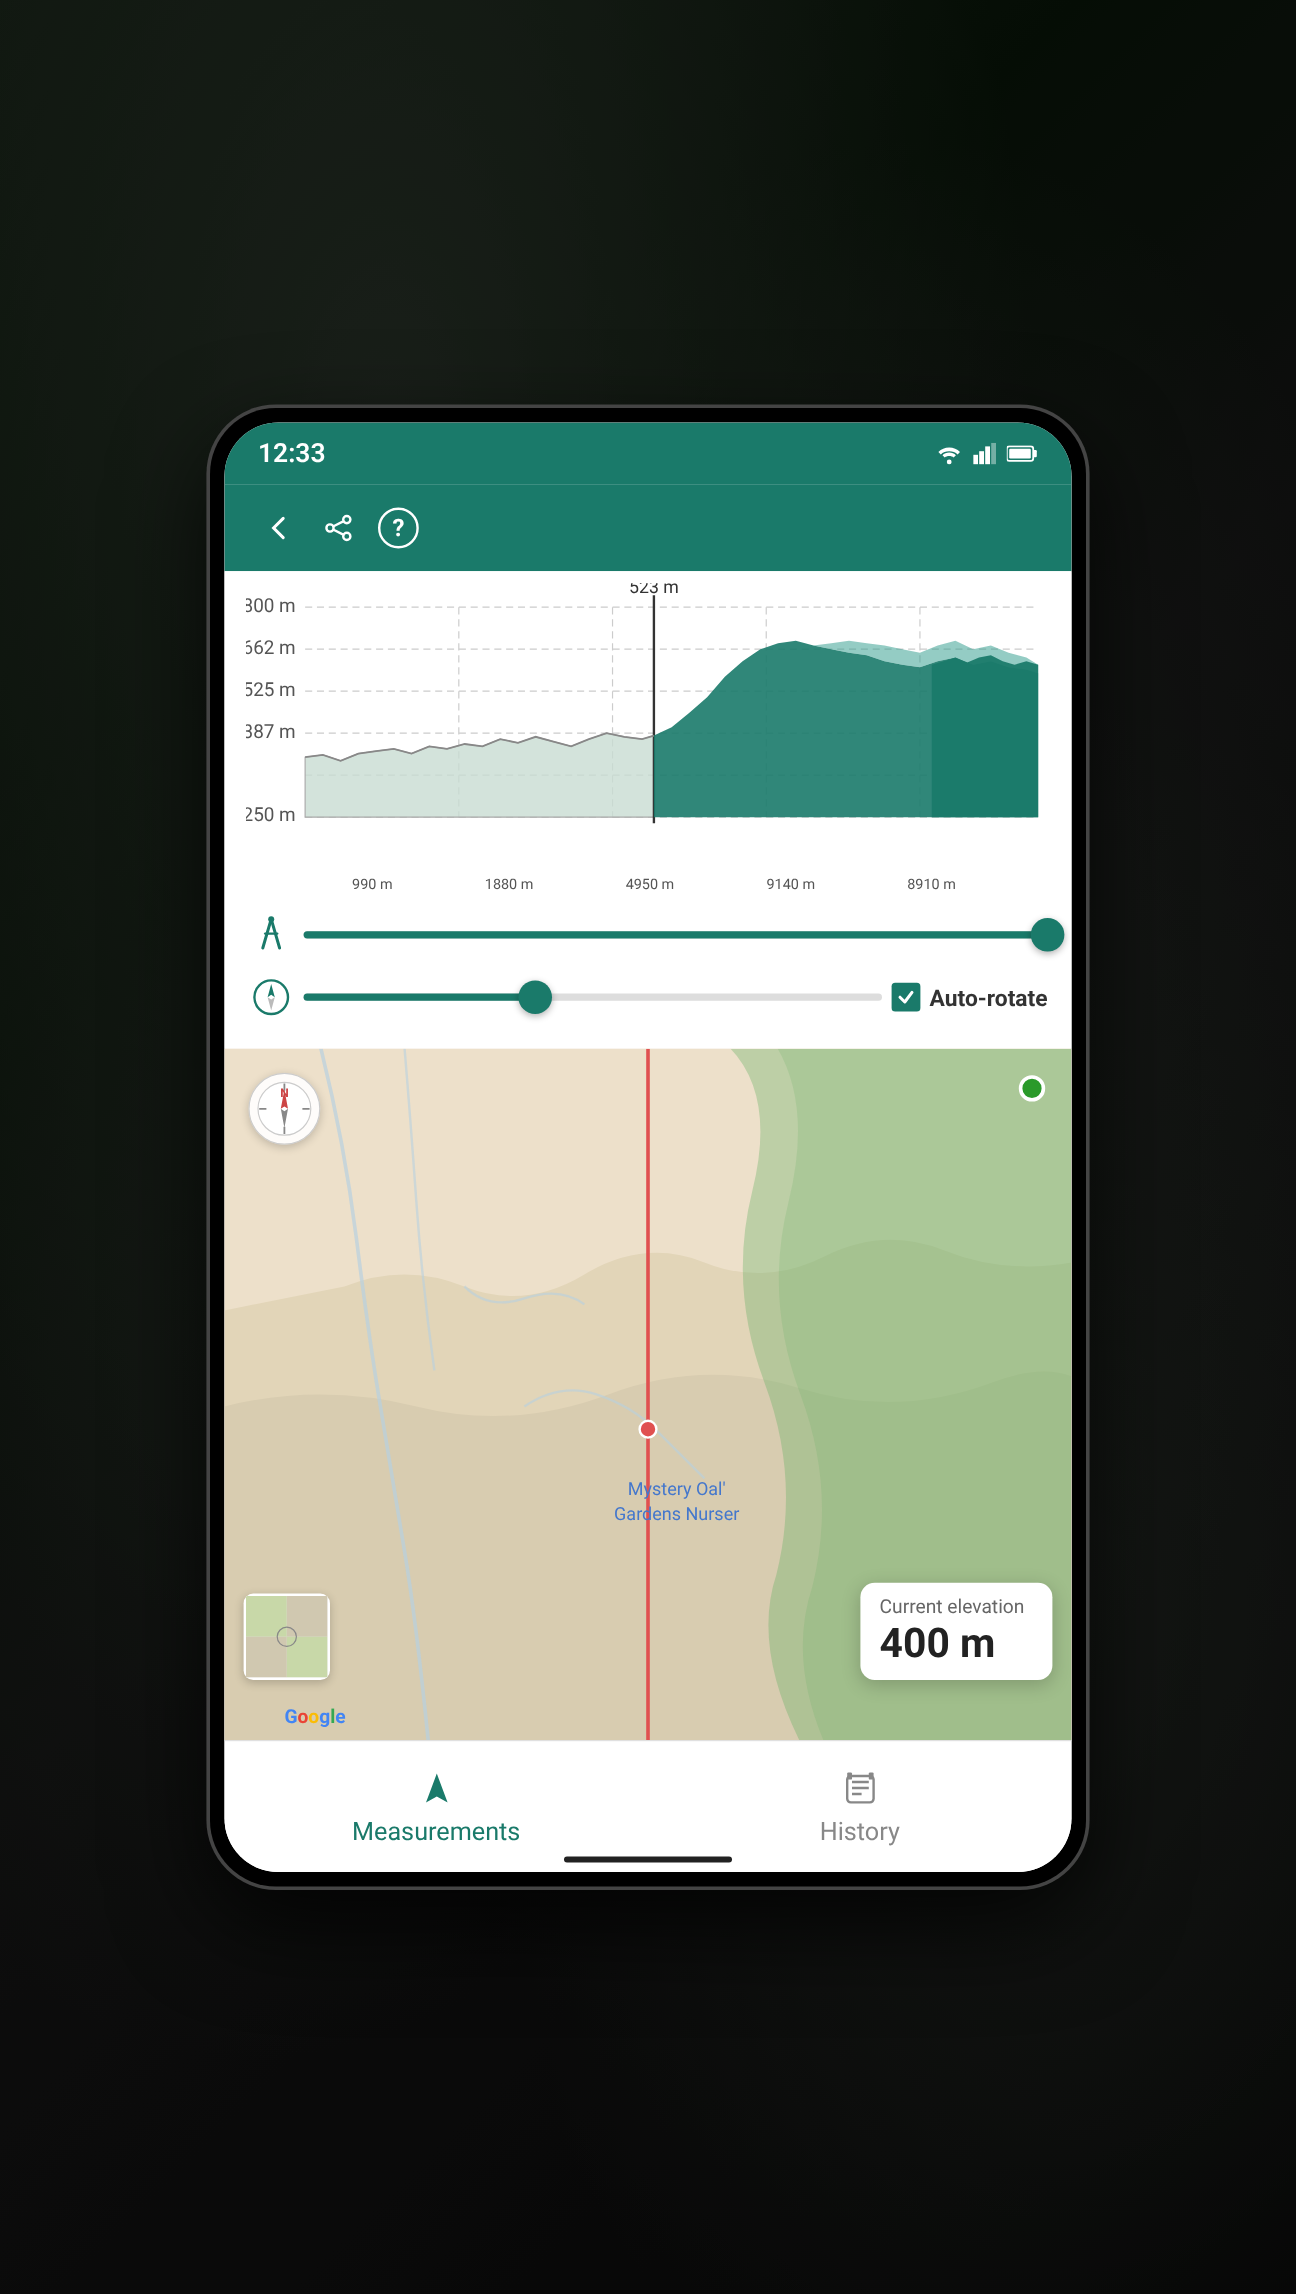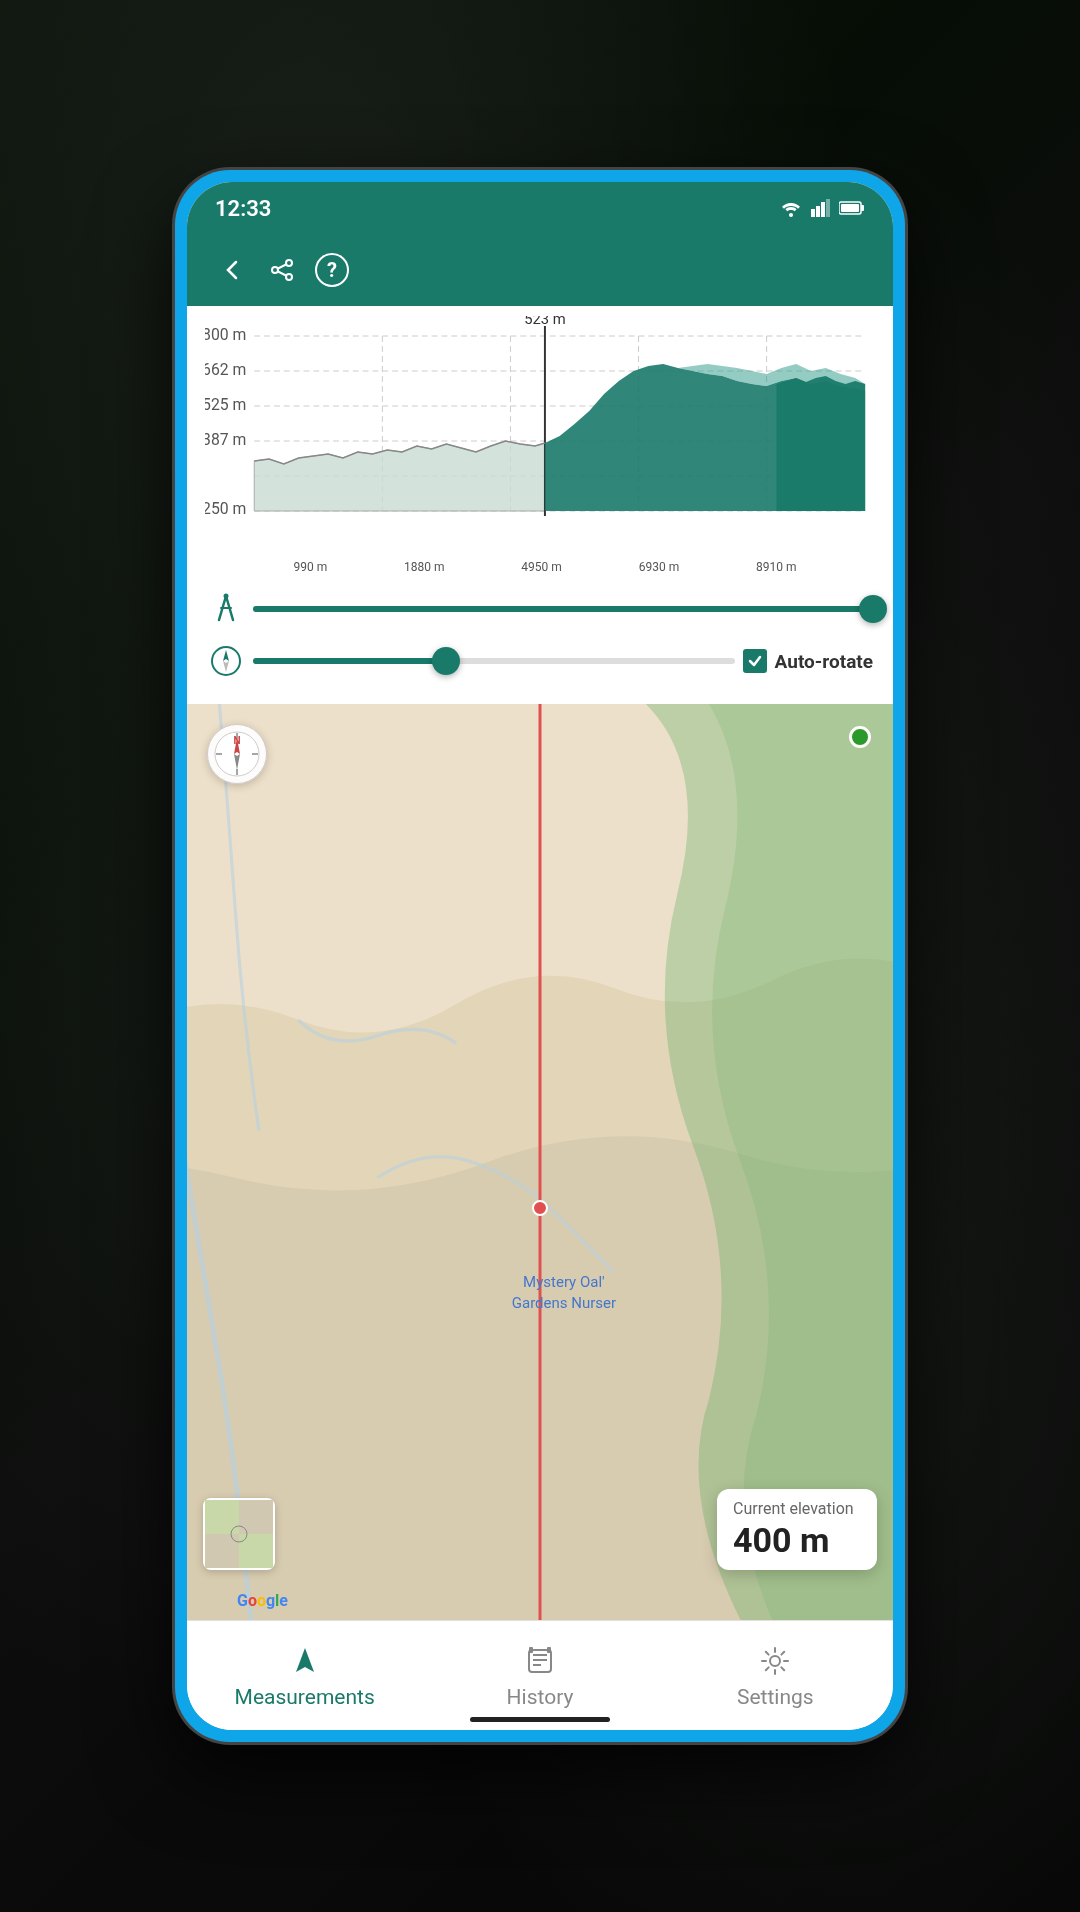--- a/index.html
+++ b/index.html
@@ -23,22 +23,22 @@
         radial-gradient(ellipse at 70% 40%, rgba(50,60,50,0.6) 0%, transparent 40%),
         radial-gradient(ellipse at 20% 60%, rgba(40,50,40,0.7) 0%, transparent 35%),
         radial-gradient(ellipse at 80% 70%, rgba(55,65,55,0.6) 0%, transparent 40%),
         linear-gradient(135deg, #1a2a1a 0%, #0a1a0a 30%, #1a1a1a 50%, #0a0a0a 100%);
       filter: brightness(0.5);
     }
     
     .phone-frame {
       position: relative;
       width: 730px;
-      height: 1572px;
-      background: #0ea5e9;
+      height: 1232px;
+      background: #000000;
       border-radius: 55px;
       box-shadow: 0 0 0 3px #444, 0 30px 80px rgba(0,0,0,0.8);
       overflow: hidden;
     }
     .phone-screen {
       position: absolute;
       top: 12px;
       left: 12px;
       right: 12px;
       bottom: 12px;
@@ -427,21 +427,21 @@
           <path d="M580 68 L590 65 L600 62 L610 66 L620 62 L630 60 L640 65 L650 68 L660 65 L670 68 L670 195 L580 195 Z" fill="#1a7a6a" opacity="0.95"></path>
 
           <path d="M50 145 L65 143 L80 148 L95 142 L110 140 L125 138 L140 142 L155 136 L170 138 L185 134 L200 136 L215 130 L230 133 L245 128 L260 132 L275 136 L290 130 L305 125 L320 128 L335 130 L345 127" fill="none" stroke="#888" stroke-width="1.5"></path>
         </svg>
       </div>
 
       <div class="chart-x-labels">
         <span>990 m</span>
         <span>1880 m</span>
         <span>4950 m</span>
-        <span>6930 m</span>
+        <span>9140 m</span>
         <span>8910 m</span>
       </div>
     </div>
 
     <div class="controls-section">
 
       <div class="control-row">
         <div class="control-icon">
 
           <svg width="34" height="34" viewBox="0 0 34 34">
@@ -568,27 +568,18 @@
             <line x1="10" y1="11" x2="24" y2="11" stroke="#888" stroke-width="2"></line>
             <line x1="10" y1="16" x2="24" y2="16" stroke="#888" stroke-width="2"></line>
             <line x1="10" y1="21" x2="18" y2="21" stroke="#888" stroke-width="2"></line>
             <rect x="6" y="3" width="4" height="6" rx="1" fill="#888"></rect>
             <rect x="24" y="3" width="4" height="6" rx="1" fill="#888"></rect>
           </svg>
         </div>
         <span class="nav-label">History</span>
       </div>
 
-      <div class="nav-item">
-        <div class="nav-icon">
-          <svg width="34" height="34" viewBox="0 0 34 34">
-            <circle cx="17" cy="17" r="5" stroke="#888" stroke-width="2" fill="none"></circle>
-            <path d="M17 4 L17 8 M17 26 L17 30 M4 17 L8 17 M26 17 L30 17 M7.8 7.8 L10.6 10.6 M23.4 23.4 L26.2 26.2 M26.2 7.8 L23.4 10.6 M10.6 23.4 L7.8 26.2" stroke="#888" stroke-width="2" stroke-linecap="round"></path>
-          </svg>
-        </div>
-        <span class="nav-label">Settings</span>
-      </div>
 
       <div class="nav-indicator"></div>
     </div>
 
   </div>
 </div>
 
 </body></html>

